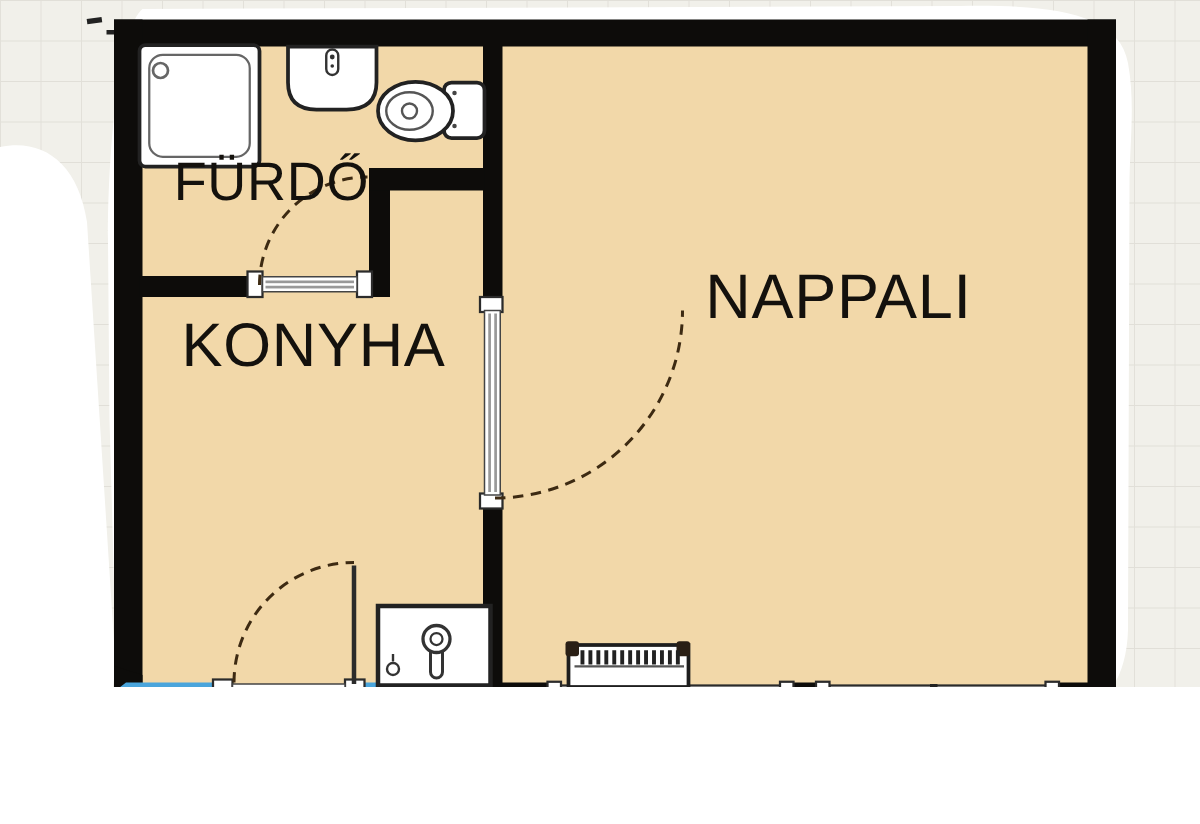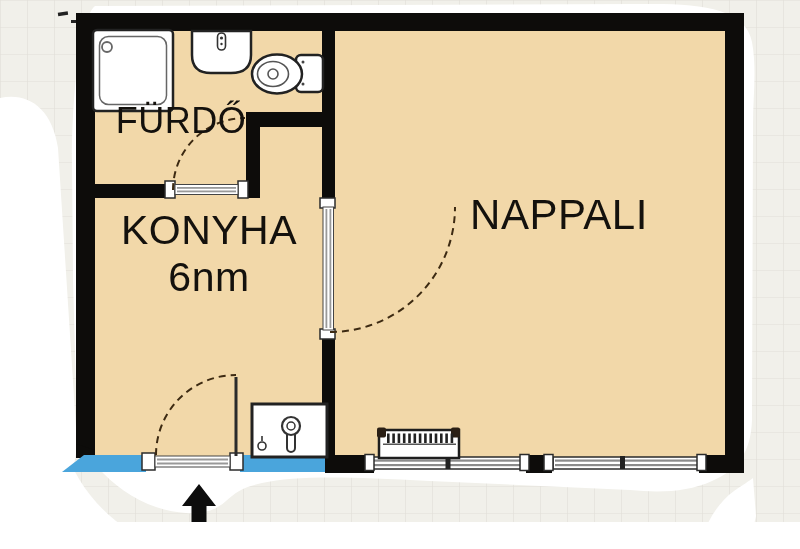--- a/index.html
+++ b/index.html
@@ -1,26 +1,26 @@
 <!DOCTYPE html>
 <html><head>
 <meta charset="utf-8">
 <style>
   html,body{margin:0;padding:0;}
   body{background:#ffffff;}
-  #stage{position:relative;width:800px;height:522px;overflow:hidden;background:#eab308;
+  #stage{position:relative;width:800px;height:458px;overflow:hidden;background:#eab308;
          font-family:"Liberation Sans",sans-serif;}
   #plan-svg{position:absolute;left:0;top:0;}
   .room-label{position:absolute;text-align:center;color:#14110d;
               font-family:"Liberation Sans",sans-serif;font-weight:400;
               letter-spacing:0.5px;white-space:nowrap;}
   .room-label .line{display:block;}
   #label-bathroom{left:98px;top:103px;width:166px;font-size:36px;line-height:35px;}
   #label-kitchen{left:109px;top:207px;width:200px;font-size:41px;line-height:47px;}
-  #label-living{left:459px;top:191px;width:200px;font-size:42px;line-height:48px;}
+  #label-living{left:459px;top:174px;width:200px;font-size:42px;line-height:48px;}
   .wall{fill:#0d0c0a;}
   .paper{fill:#ffffff;}
   .fixture{fill:#ffffff;stroke:#222222;}
   .arc{fill:none;stroke:#3d2a12;stroke-width:2;stroke-dasharray:7 5;}
   .jamb{fill:#ffffff;stroke:#2b2b2b;stroke-width:1.5;}
   .doorstrip{fill:#ffffff;stroke:#444444;stroke-width:1;}
   .graybar{fill:#999999;}
   .winbar{fill:#8a8a8a;}
 </style>
 </head>
@@ -168,19 +168,18 @@
     </g>
 
     <path d="M 199,484 L 216,506 L 206.5,506 L 206.5,532 Q 206.5,538 199,538 Q 191.5,538 191.5,532 L 191.5,506 L 182,506 Z" fill="#0d0d0d"></path>
   </svg>
 
   <div class="room-label" id="label-bathroom">
     <span class="line">FÜRDŐ</span>
   </div>
   <div class="room-label" id="label-kitchen">
     <span class="line">KONYHA</span>
-    <span class="line">6nm</span>
   </div>
   <div class="room-label" id="label-living">
     <span class="line">NAPPALI</span>
   </div>
 
 </div>
 
 </body></html>

